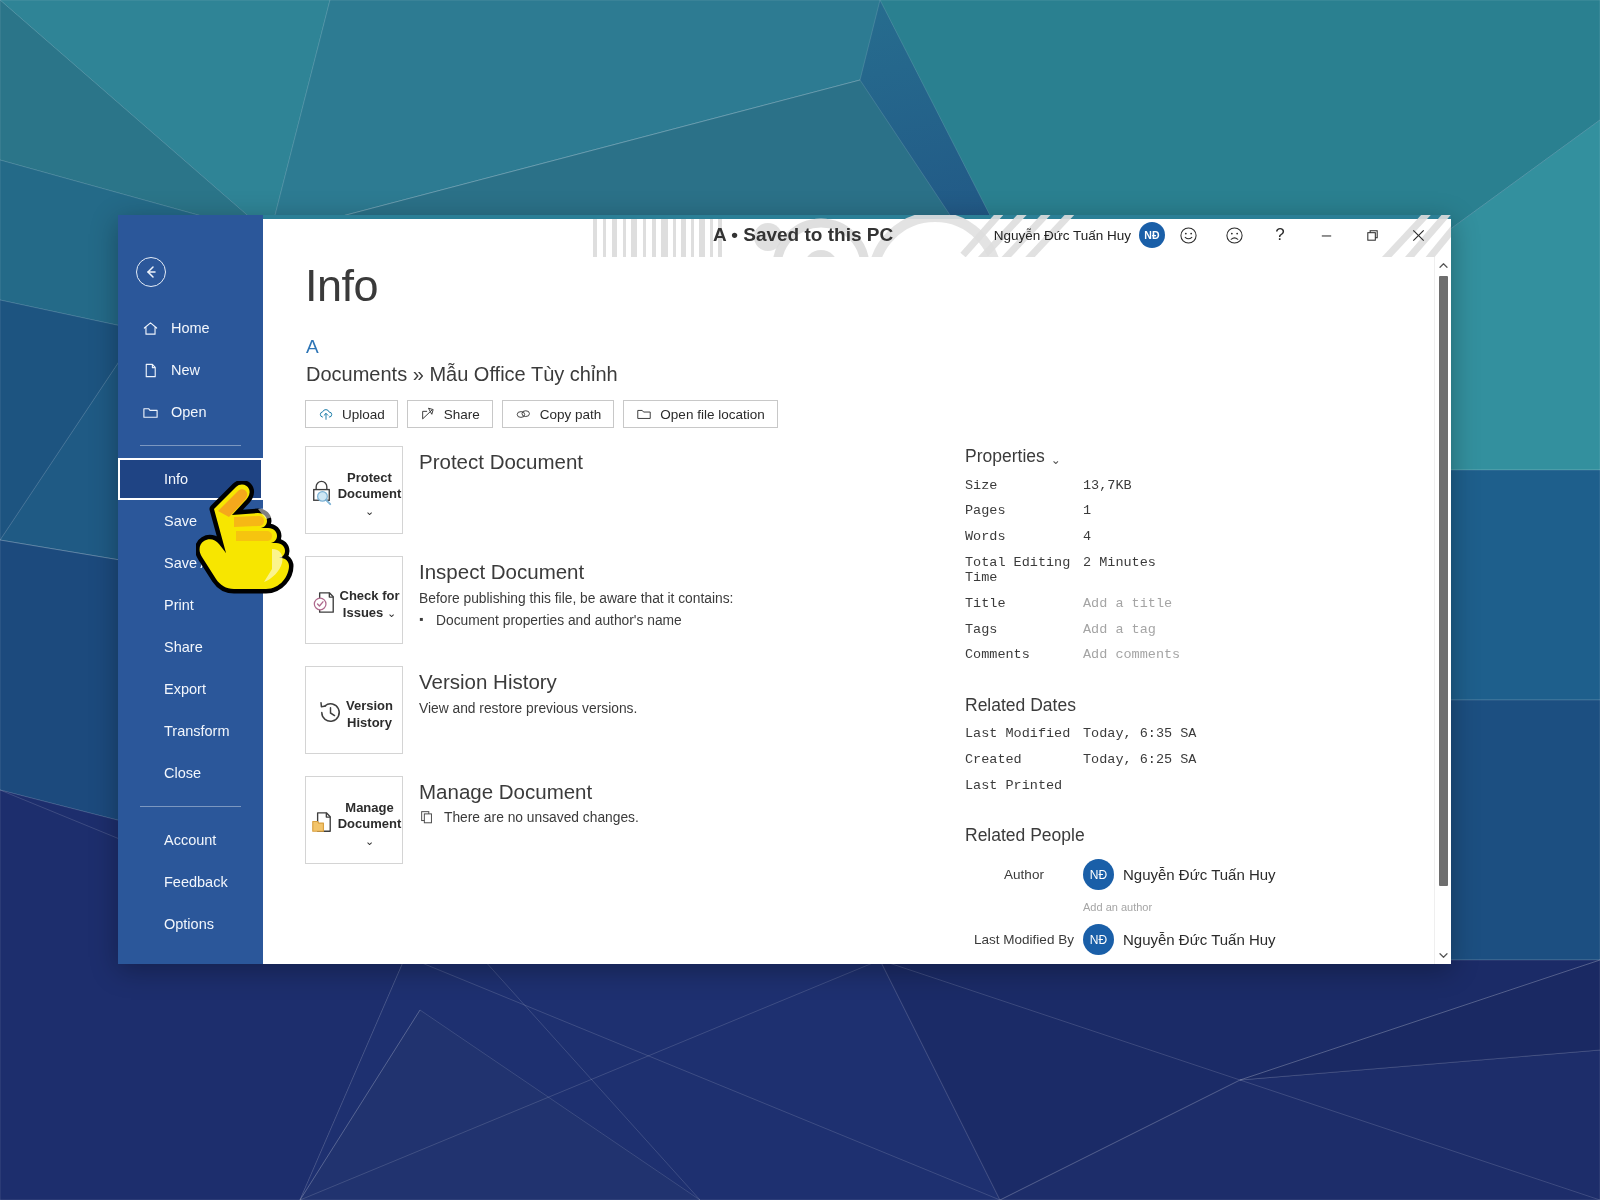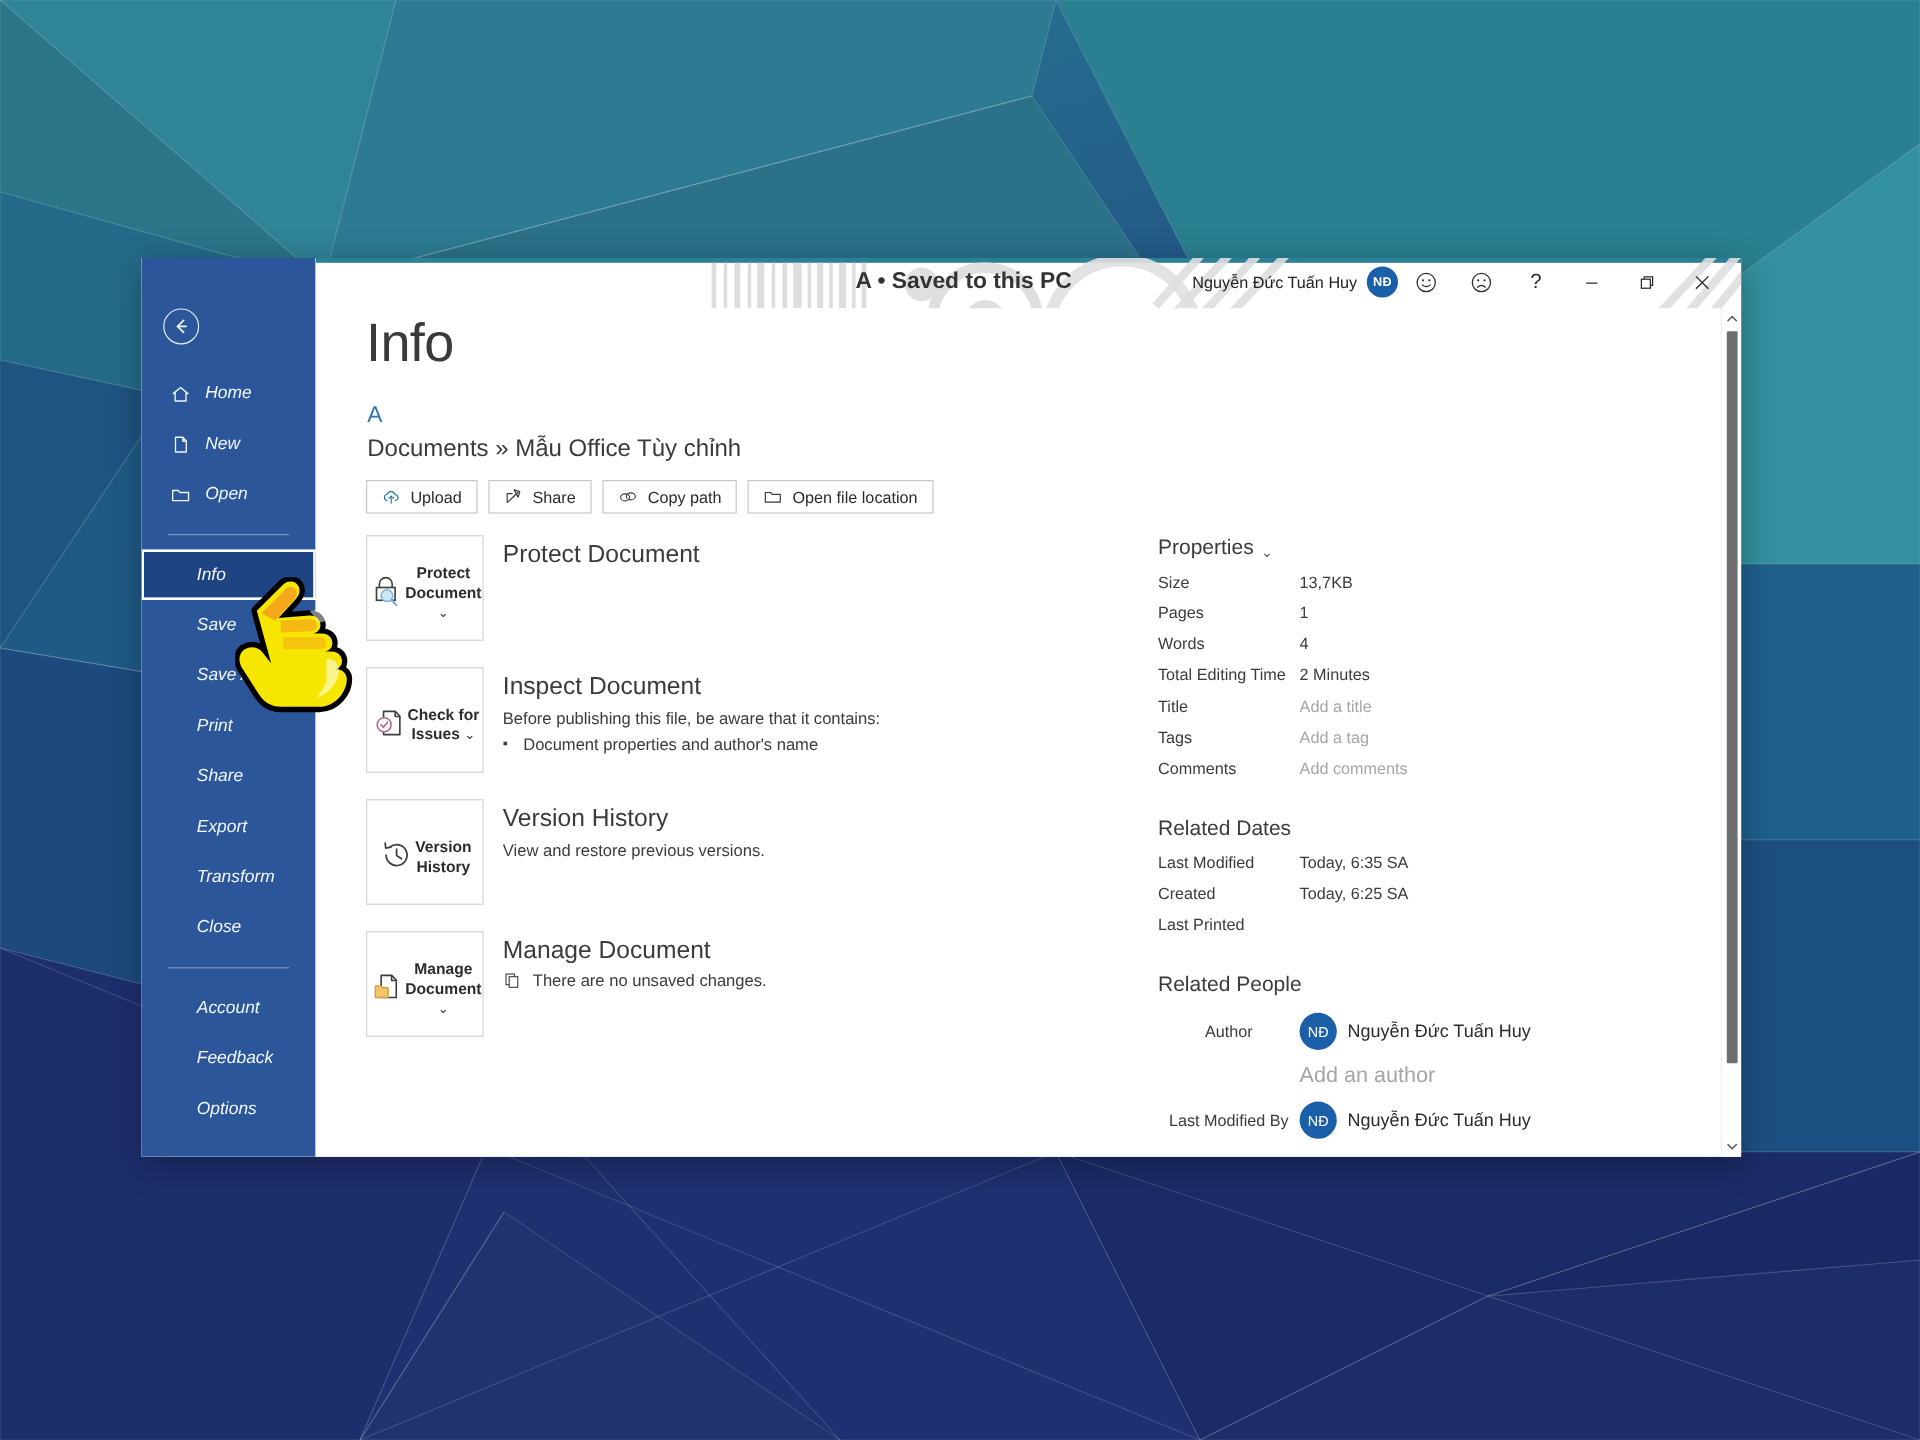--- a/index.html
+++ b/index.html
@@ -29,21 +29,20 @@
   }
 
   
   #backstage-nav {
     width: 145px;
     background: #2b579a;
     flex: 0 0 145px;
     position: relative;
     color: #fff;
     padding-top: 42px;
-    font-style: italic;
   }
   .back-btn {
     width: 30px; height: 30px;
     border: 1.6px solid #e4ecf7;
     border-radius: 50%;
     margin-left: 18px;
     display: flex; align-items: center; justify-content: center;
     cursor: pointer;
   }
   .back-btn svg { display: block; }
@@ -232,40 +231,41 @@
     display: flex; align-items: flex-end; gap: 6px;
   }
   .panel-head .caret { font-size: 12px; color: #555; }
   .panel-head.plain { margin-top: 26px; }
   .prop-row {
     display: flex;
     font-size: 13.5px;
     color: #3b3b3b;
     line-height: 1.1;
     padding: 5.5px 0;
+    font-family: Liberation Mono, monospace;
   }
   .prop-key { width: 118px; flex: 0 0 118px; }
   .prop-val { color: #3b3b3b; }
   .prop-val.placeholder { color: #a5a5a5; cursor: text; }
   .person-row {
     display: flex; align-items: center;
     font-size: 13.5px; color: #3b3b3b;
     padding: 7px 0;
     text-align: center;
   }
   .person-key { width: 118px; flex: 0 0 118px; }
   .person-chip { display: flex; align-items: center; gap: 9px; cursor: pointer; }
   .person-avatar {
     width: 31px; height: 31px; border-radius: 50%;
     background: #1a5fa8; color: #fff;
     font-size: 12px; display:flex; align-items:center; justify-content:center;
   }
   .person-name { font-size: 15px; color: #2b2b2b; }
   .add-author {
-    font-size: 18px; color: #a5a5a5;
+    font-size: 11px; color: #a5a5a5;
     margin-left: 118px; padding: 4px 0; cursor: text;
   }
 
   
   #vscroll {
     position: absolute;
     right: 0; top: 42px; bottom: 0;
     width: 17px;
     background: #ffffff;
     border-left: 1px solid #efefef;

